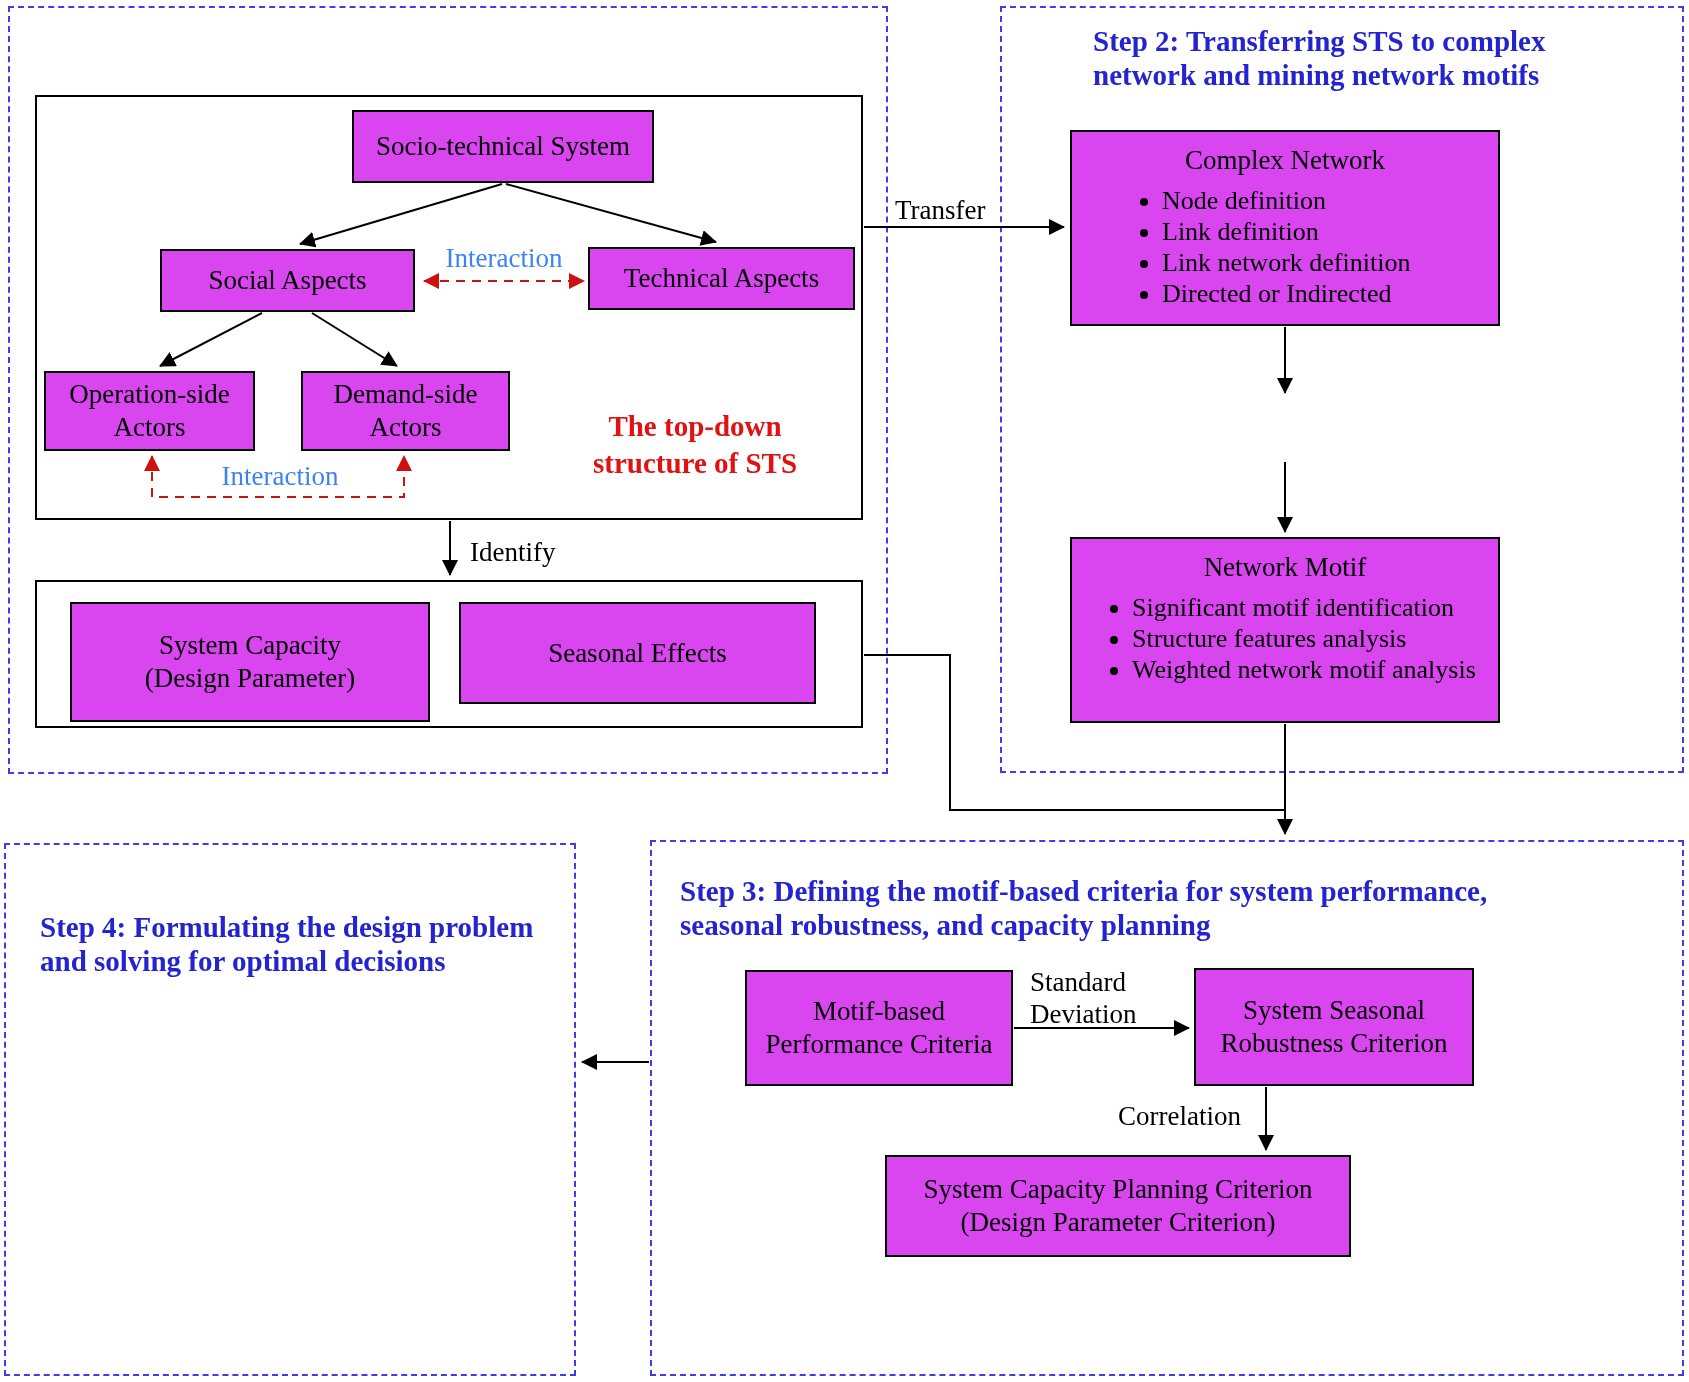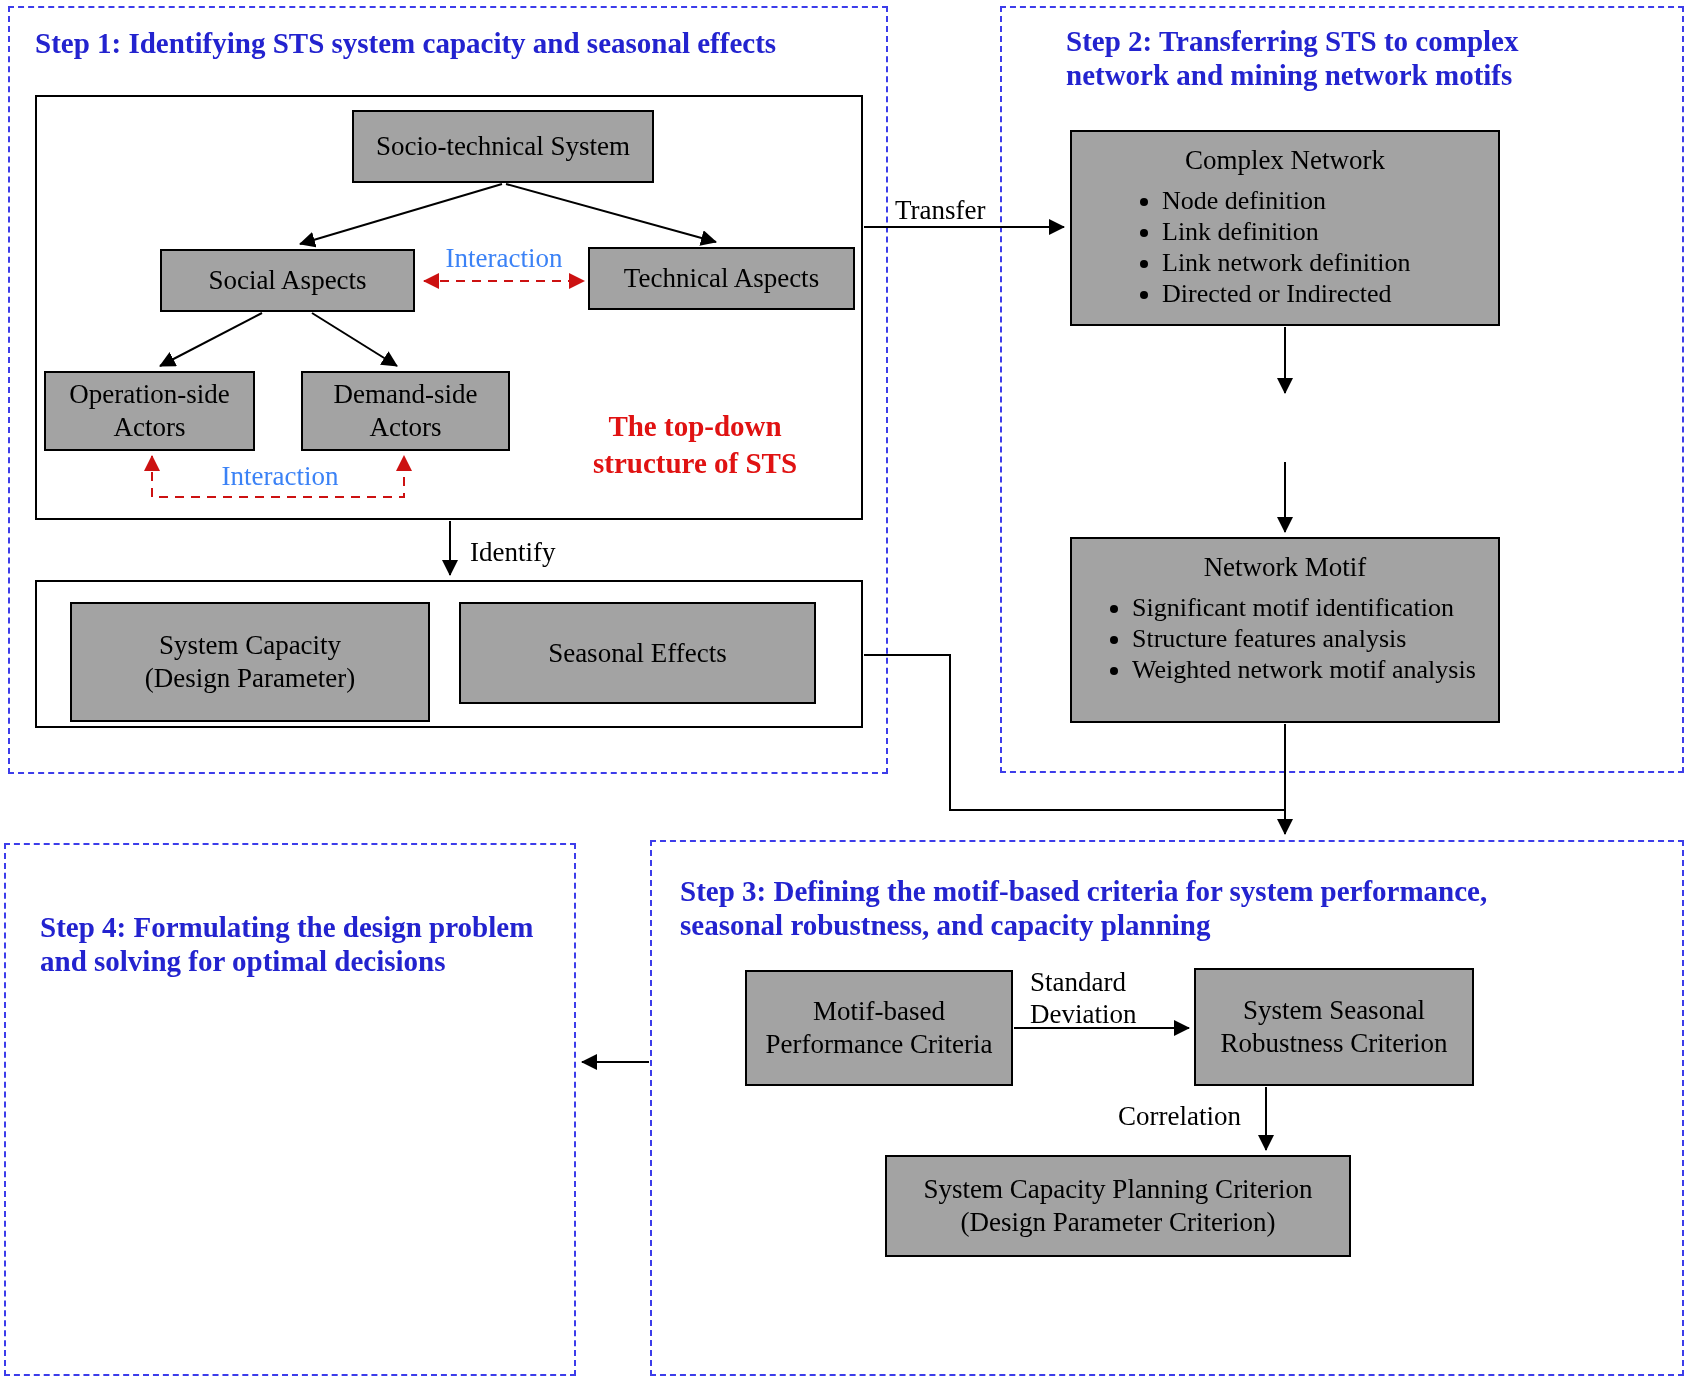--- a/index.html
+++ b/index.html
@@ -23,21 +23,21 @@
     color:#2323cf;
     font-weight:bold;
     font-size:29px;
     line-height:34px;
     z-index:6;
     white-space:nowrap;
   }
   .box{
     position:absolute;
     border:2px solid #000;
-    background:#a3a3a3;
+    background:#d946ef;
     box-sizing:border-box;
     display:flex;
     flex-direction:column;
     align-items:center;
     justify-content:center;
     text-align:center;
     font-size:27px;
     line-height:33px;
     z-index:2;
   }
@@ -84,21 +84,20 @@
 </head>
 <body>
 
 <div id="canvas">
 
   <div class="panel" style="left:8px;top:6px;width:880px;height:768px;"></div>
   <div class="panel" style="left:1000px;top:6px;width:684px;height:767px;"></div>
   <div class="panel" style="left:650px;top:840px;width:1034px;height:536px;"></div>
   <div class="panel" style="left:4px;top:843px;width:572px;height:533px;"></div>
 
-  <div class="panel-title" style="left:35px;top:26px;">Step 1: Identifying  STS system capacity and seasonal effects</div>
 
   <div class="container-box" style="left:35px;top:95px;width:828px;height:425px;"></div>
 
   <div class="box" style="left:352px;top:110px;width:302px;height:73px;">
     <span>Socio-technical System</span>
   </div>
 
   <div class="box" style="left:160px;top:249px;width:255px;height:63px;">
     <span>Social Aspects</span>
   </div>
@@ -138,21 +137,21 @@
 
   <div class="box" style="left:70px;top:602px;width:360px;height:120px;">
     <span>System Capacity</span>
     <span>(Design Parameter)</span>
   </div>
 
   <div class="box" style="left:459px;top:602px;width:357px;height:102px;">
     <span>Seasonal Effects</span>
   </div>
 
-  <div class="panel-title" style="left:1066px;top:24px;">
+  <div class="panel-title" style="left:1093px;top:24px;">
     <span style="display:block;">Step 2: Transferring STS to complex</span>
     <span style="display:block;">network and mining network motifs</span>
   </div>
 
   <div class="lbl" style="left:895px;top:194px;">
     <span>Transfer</span>
   </div>
 
   <div class="box list-box" style="left:1070px;top:130px;width:430px;height:196px;">
     <span class="box-heading">Complex Network</span>

